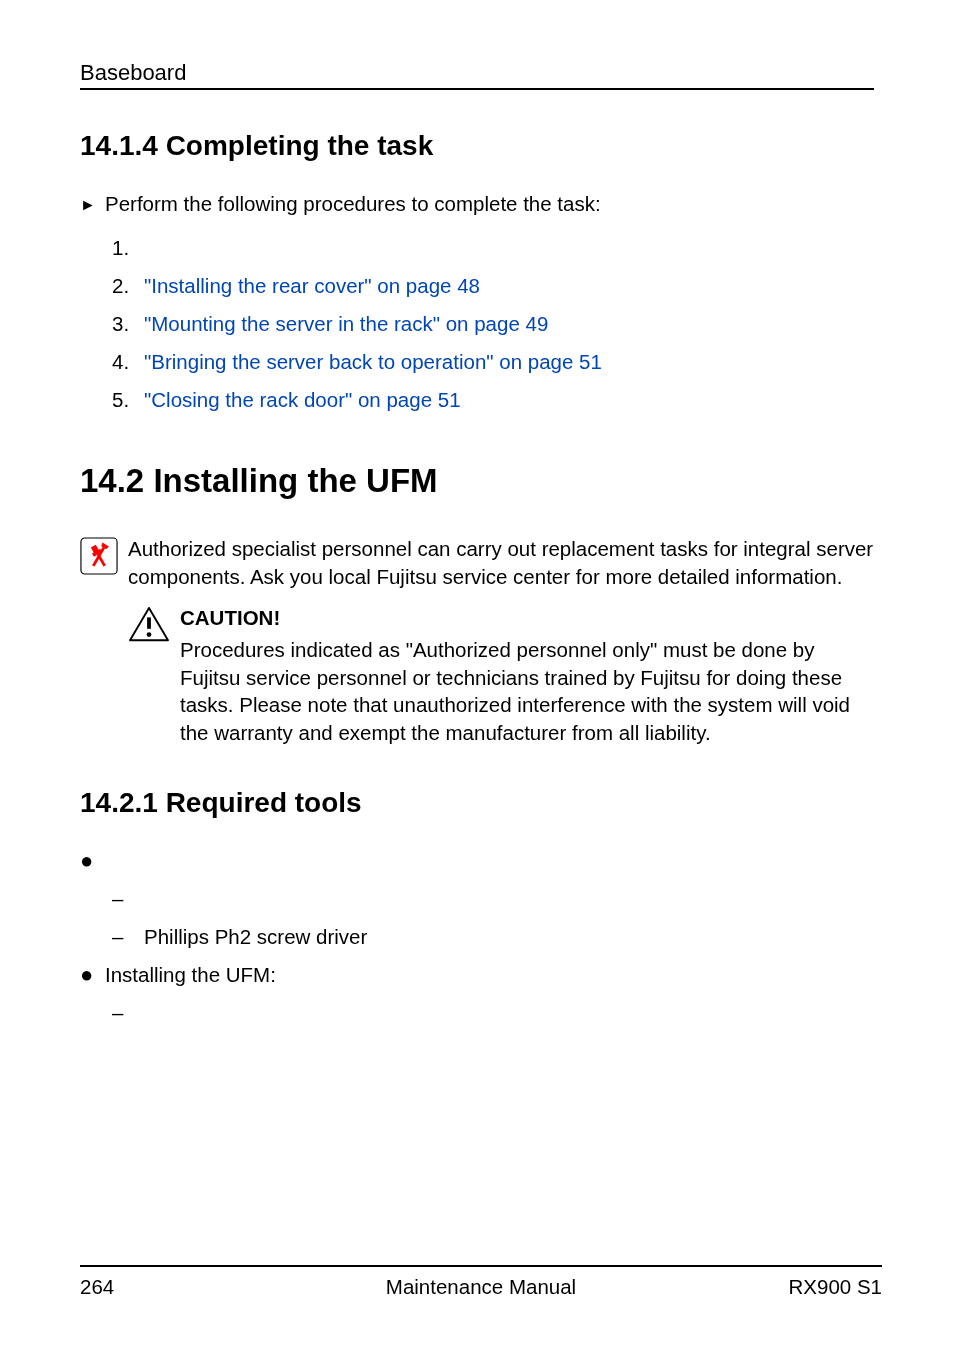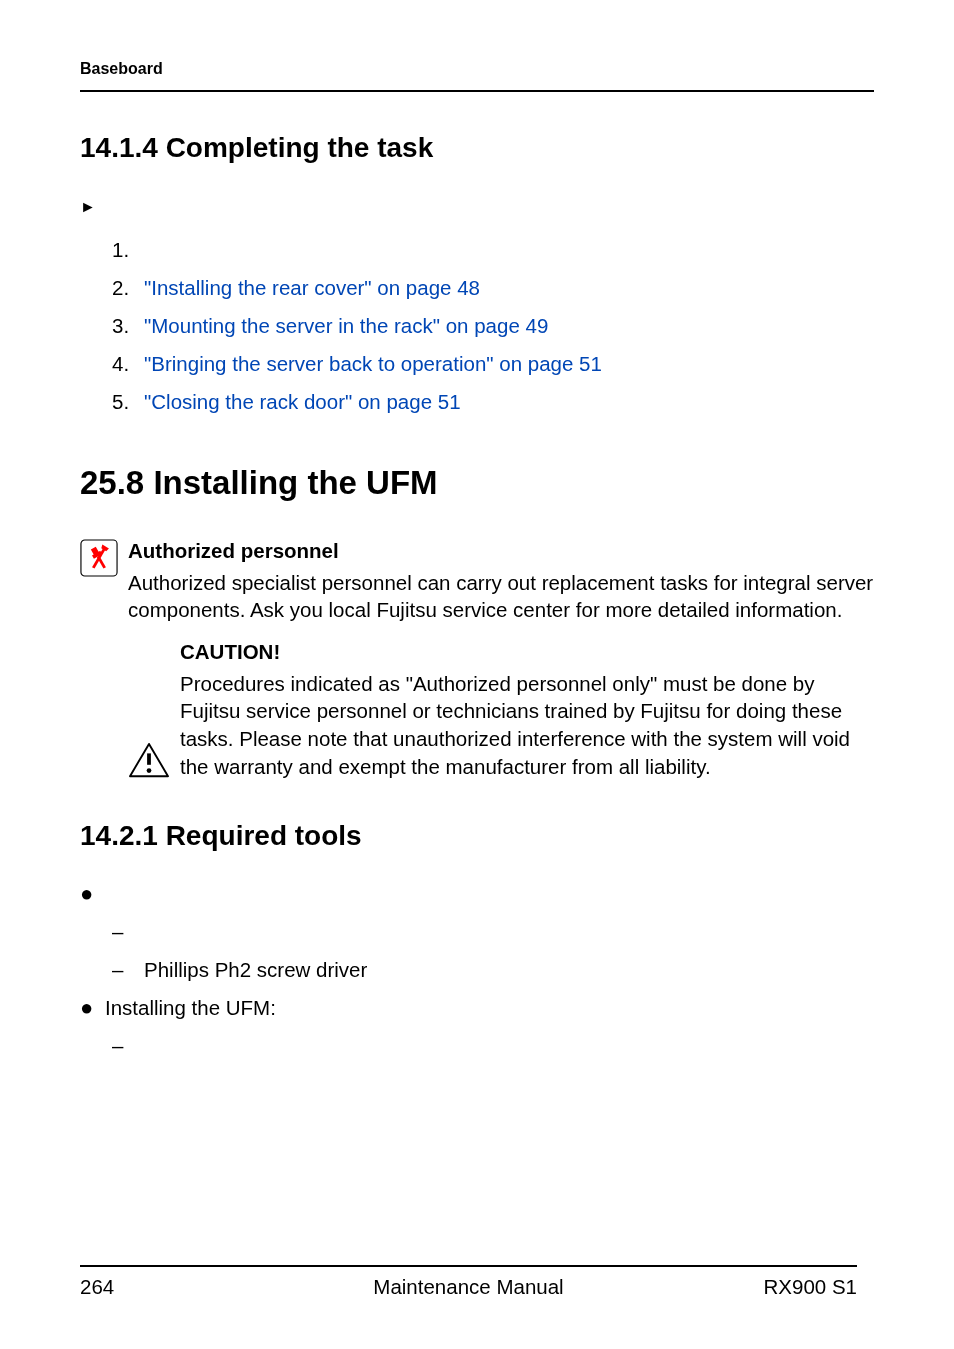--- a/index.html
+++ b/index.html
@@ -10,23 +10,23 @@
     body {
       font-family: Arial, Helvetica, sans-serif;
       background: #fff;
       color: #000;
       width: 954px;
       height: 1349px;
       position: relative;
       padding: 60px 80px 50px 80px;
     }
     .header-title {
-      font-weight: bold;
-      font-size: 16px;
-      margin-bottom: 12px;
+      font-weight: normal;
+      font-size: 22px;
+      margin-bottom: 2px;
     }
     .header-rule {
       border: none;
       border-top: 2px solid #000;
       margin-bottom: 40px;
     }
     .h2-section {
       font-weight: bold;
       font-size: 28px;
       margin-bottom: 30px;
@@ -81,21 +81,21 @@
       font-size: 20.5px;
       line-height: 1.35;
       flex: 1;
     }
     .note-content-bold {
       font-weight: bold;
       margin-bottom: 4px;
     }
     .caution-block {
       display: flex;
-      align-items: flex-end;
+      align-items: flex-start;
       margin-left: 48px;
       margin-top: 14px;
       margin-bottom: 14px;
     }
     .caution-icon {
       width: 42px;
       height: 38px;
       flex-shrink: 0;
       margin-right: 10px;
       margin-top: 2px;
@@ -131,21 +131,21 @@
       margin-bottom: 14px;
     }
     .dash-list .dash {
       width: 32px;
       flex-shrink: 0;
     }
     .footer {
       position: absolute;
       bottom: 50px;
       left: 80px;
-      right: 97px;
+      right: 72px;
     }
     .footer-rule {
       border: none;
       border-top: 2px solid #000;
       margin-bottom: 8px;
     }
     .footer-row {
       display: flex;
       justify-content: space-between;
       align-items: baseline;
@@ -166,20 +166,21 @@
 
 <div>
   <div class="header-title">Baseboard</div>
   <hr class="header-rule">
 </div>
 
 <h2 class="h2-section">14.1.4   Completing the task</h2>
 
 <div class="arrow-bullet">
   <span class="arrow-bullet-icon">►</span>
+  <span>Perform the following procedures to complete the task:</span>
 </div>
 
 <ol class="numbered-list">
   <li>
     <span class="num">1.</span>
   </li>
   <li>
     <span class="num">2.</span>
     <span class="link">"Installing the rear cover" on page 48</span>
   </li>
@@ -190,36 +191,35 @@
   <li>
     <span class="num">4.</span>
     <span class="link">"Bringing the server back to operation" on page 51</span>
   </li>
   <li>
     <span class="num">5.</span>
     <span class="link">"Closing the rack door" on page 51</span>
   </li>
 </ol>
 
-<h1 class="h1-section">25.8    Installing the UFM</h1>
+<h1 class="h1-section">14.2    Installing the UFM</h1>
 
 <div class="note-block">
   <svg class="note-icon" viewBox="0 0 40 40">
     <rect x="1" y="1" width="38" height="38" rx="4" fill="none" stroke="#000" stroke-width="1.2"></rect>
     <g transform="translate(20,20) rotate(-30)">
       <path d="M -3 -12 L 3 -12 L 3 -6 L 5 -6 L 5 -2 L -5 -2 L -5 -6 L -3 -6 Z" fill="#ff0000"></path>
       <rect x="-1.5" y="-2" width="3" height="14" fill="#ff0000"></rect>
     </g>
     <g transform="translate(20,20) rotate(30)">
       <rect x="-1.5" y="-12" width="3" height="24" fill="#ff0000"></rect>
       <path d="M -4 -14 L 4 -14 L 3 -10 L -3 -10 Z" fill="#ff0000"></path>
     </g>
   </svg>
   <div class="note-content">
-    <div class="note-content-bold">Authorized personnel</div>
     <div>Authorized specialist personnel can carry out replacement tasks for integral server components. Ask you local Fujitsu service center for more detailed information.</div>
   </div>
 </div>
 
 <div class="caution-block">
   <svg class="caution-icon" viewBox="0 0 44 40">
     <path d="M 22 2 L 42 36 L 2 36 Z" fill="none" stroke="#000" stroke-width="2" stroke-linejoin="round"></path>
     <rect x="20" y="12" width="4" height="12" fill="#000"></rect>
     <circle cx="22" cy="30" r="2.5" fill="#000"></circle>
   </svg>

